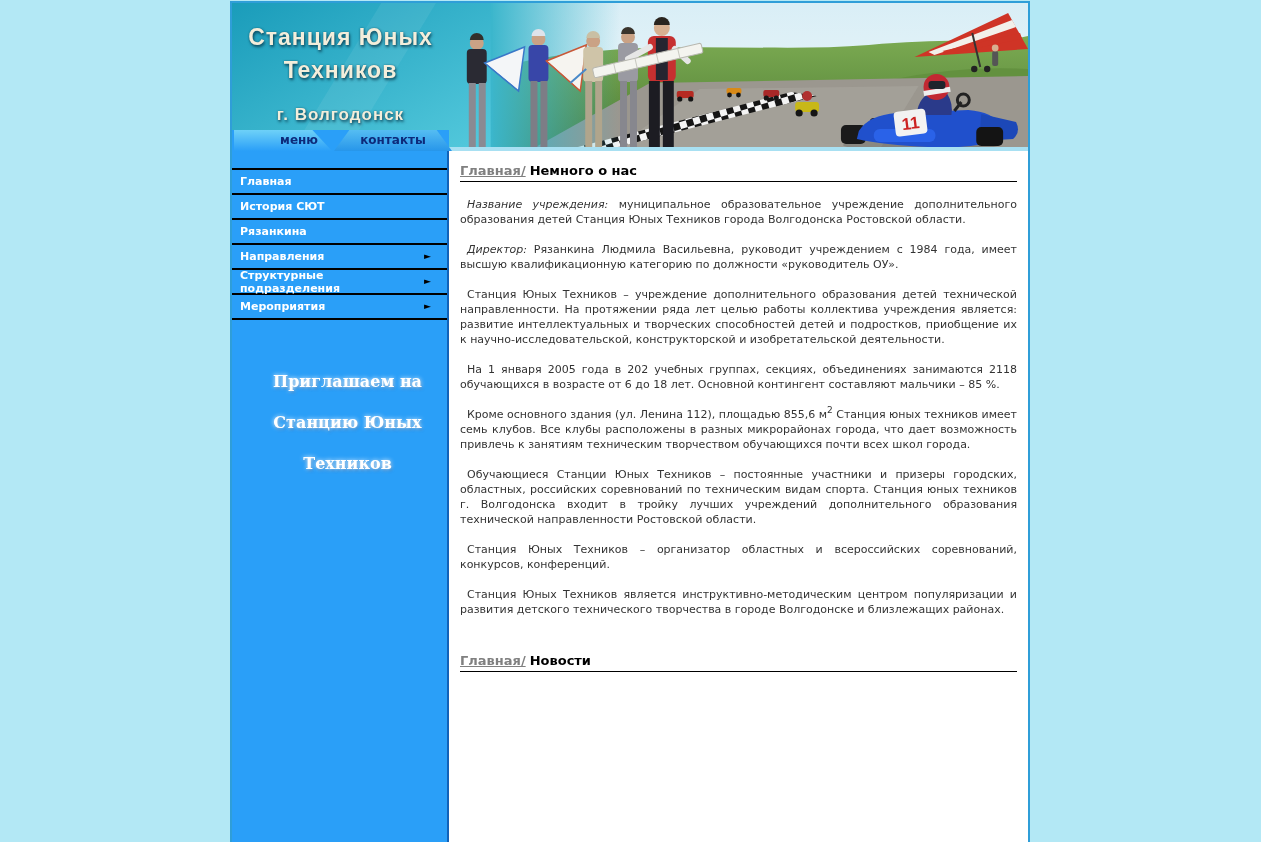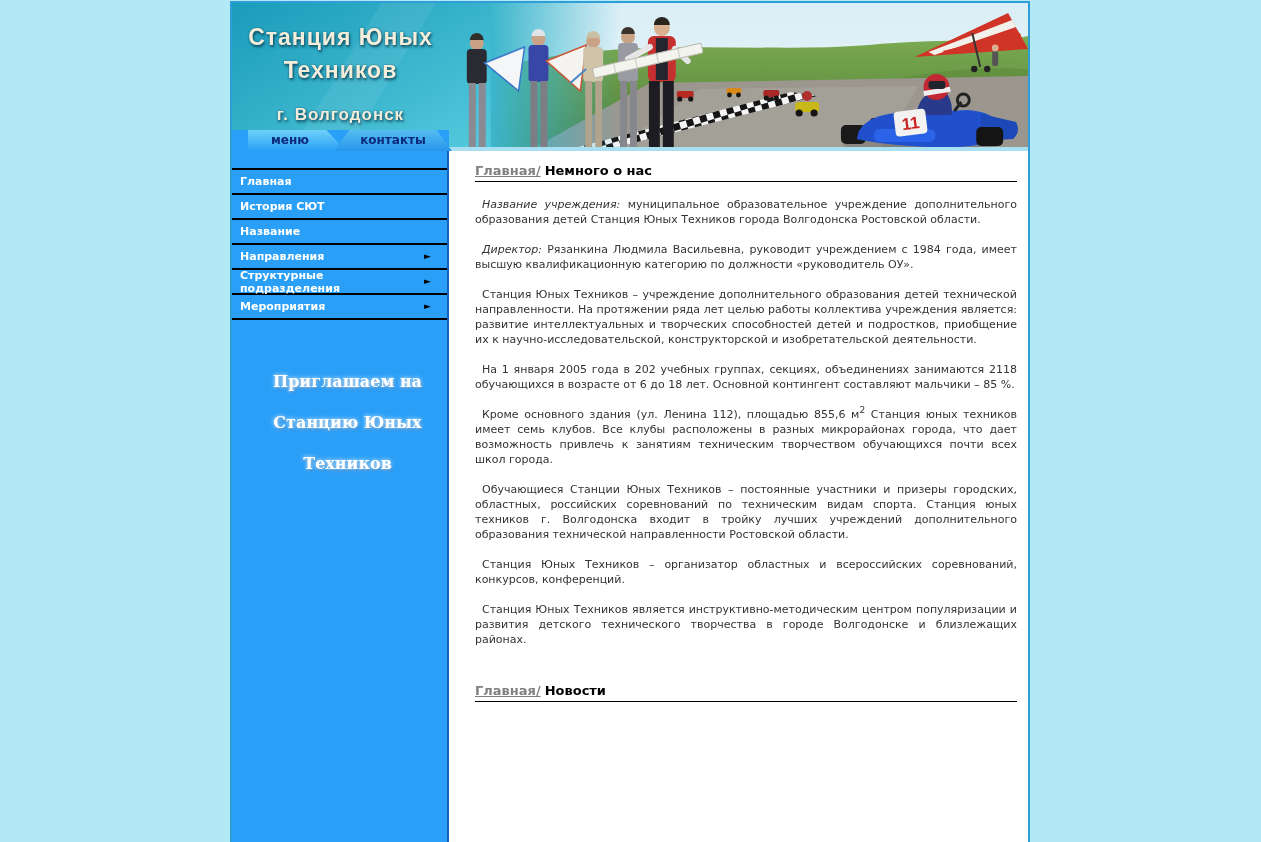--- a/index.html
+++ b/index.html
@@ -27,24 +27,24 @@
   .site-subtitle{font-size:17px;margin-top:24px;letter-spacing:1px;}
   .tabs-strip{
     position:absolute;left:0;bottom:0;width:217px;height:21px;background:#2a9ff8;
   }
   .tab{
     position:absolute;top:0;height:21px;line-height:21px;text-align:center;
     font-size:12px;font-weight:bold;color:#0d2a7a;cursor:pointer;
     font-family:"DejaVu Sans", sans-serif;
   }
   .tab-menu{
-    left:16px;width:98px;
+    left:2px;width:98px;
     background:linear-gradient(#6ed1f8,#2a9ff8);
     clip-path:polygon(0 0,80% 0,100% 100%,0 100%);
-    padding-right:14px;box-sizing:border-box;
+    padding-right:14px;box-sizing:border-box;text-align:right;
   }
   .tab-contacts{
     left:102px;width:118px;
     background:linear-gradient(#55bdf2,#2796ea);
     clip-path:polygon(13% 0,87% 0,100% 100%,0 100%);
   }
   
   .body-row{flex:1 1 auto;display:flex;min-height:0;}
   .sidebar{
     width:217px;flex:0 0 auto;background:#2a9ff8;
@@ -58,21 +58,21 @@
   }
   .menu-item .arrow{margin-left:auto;color:#000;font-size:9px;line-height:1;}
   .invite{
     margin-top:52px;text-align:center;color:#fff;
     font-family:"DejaVu Serif", serif;font-weight:bold;font-size:16px;
     text-shadow:0 0 4px rgba(255,255,255,.95), 1px 2px 3px rgba(20,50,110,.35);
   }
   .invite div{margin-bottom:22px;padding-left:16px;}
   
   .main-content{
-    flex:1 1 auto;background:#fff;padding:12px 11px 20px 26px;
+    flex:1 1 auto;background:#fff;padding:12px 11px 20px 11px;
     box-sizing:border-box;overflow:hidden;
   }
   .section-heading{
     font-size:13px;font-weight:bold;border-bottom:1px solid #000;
     padding-bottom:3px;margin:0;
   }
   .section-heading .crumb{color:#808080;text-decoration:underline;cursor:pointer;}
   .section-heading .sect{color:#000;margin-left:4px;}
   .heading-news{margin-top:36px;}
   #paragraphs p{
@@ -240,21 +240,21 @@
 
     <div class="sidebar">
       <div class="main-menu" id="main-menu">
           <div class="menu-item">
             <span>Главная</span>
           </div>
           <div class="menu-item">
             <span>История СЮТ</span>
           </div>
           <div class="menu-item">
-            <span>Название</span>
+            <span>Рязанкина</span>
           </div>
           <div class="menu-item">
             <span>Направления</span>
             <span class="arrow">►</span>
           </div>
           <div class="menu-item">
             <span>Структурные подразделения</span>
             <span class="arrow">►</span>
           </div>
           <div class="menu-item">

